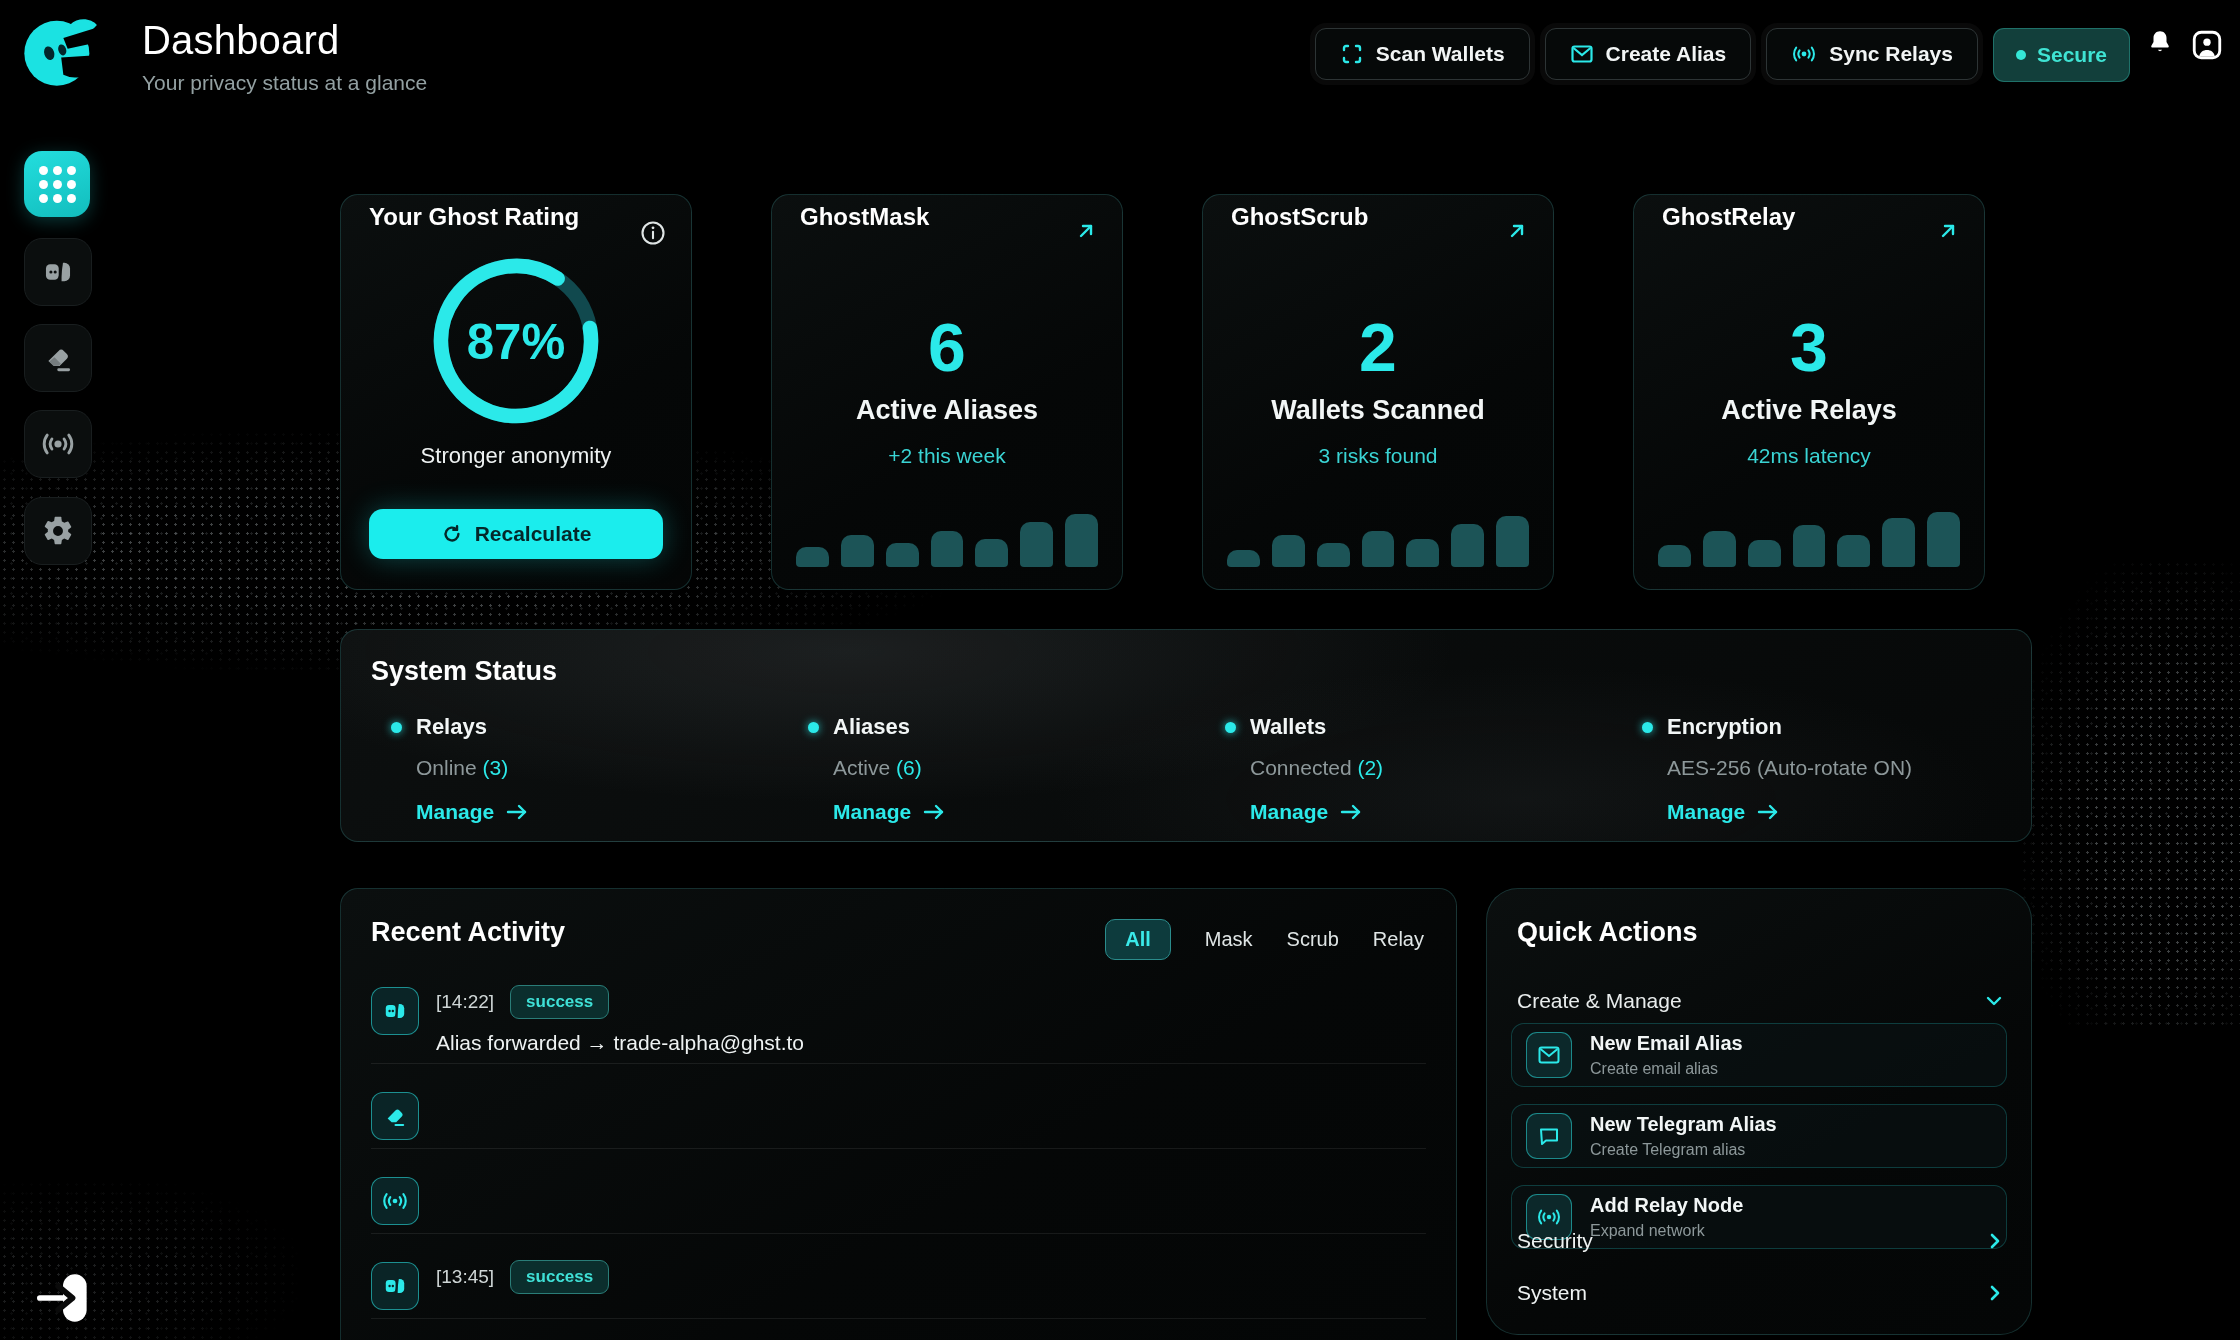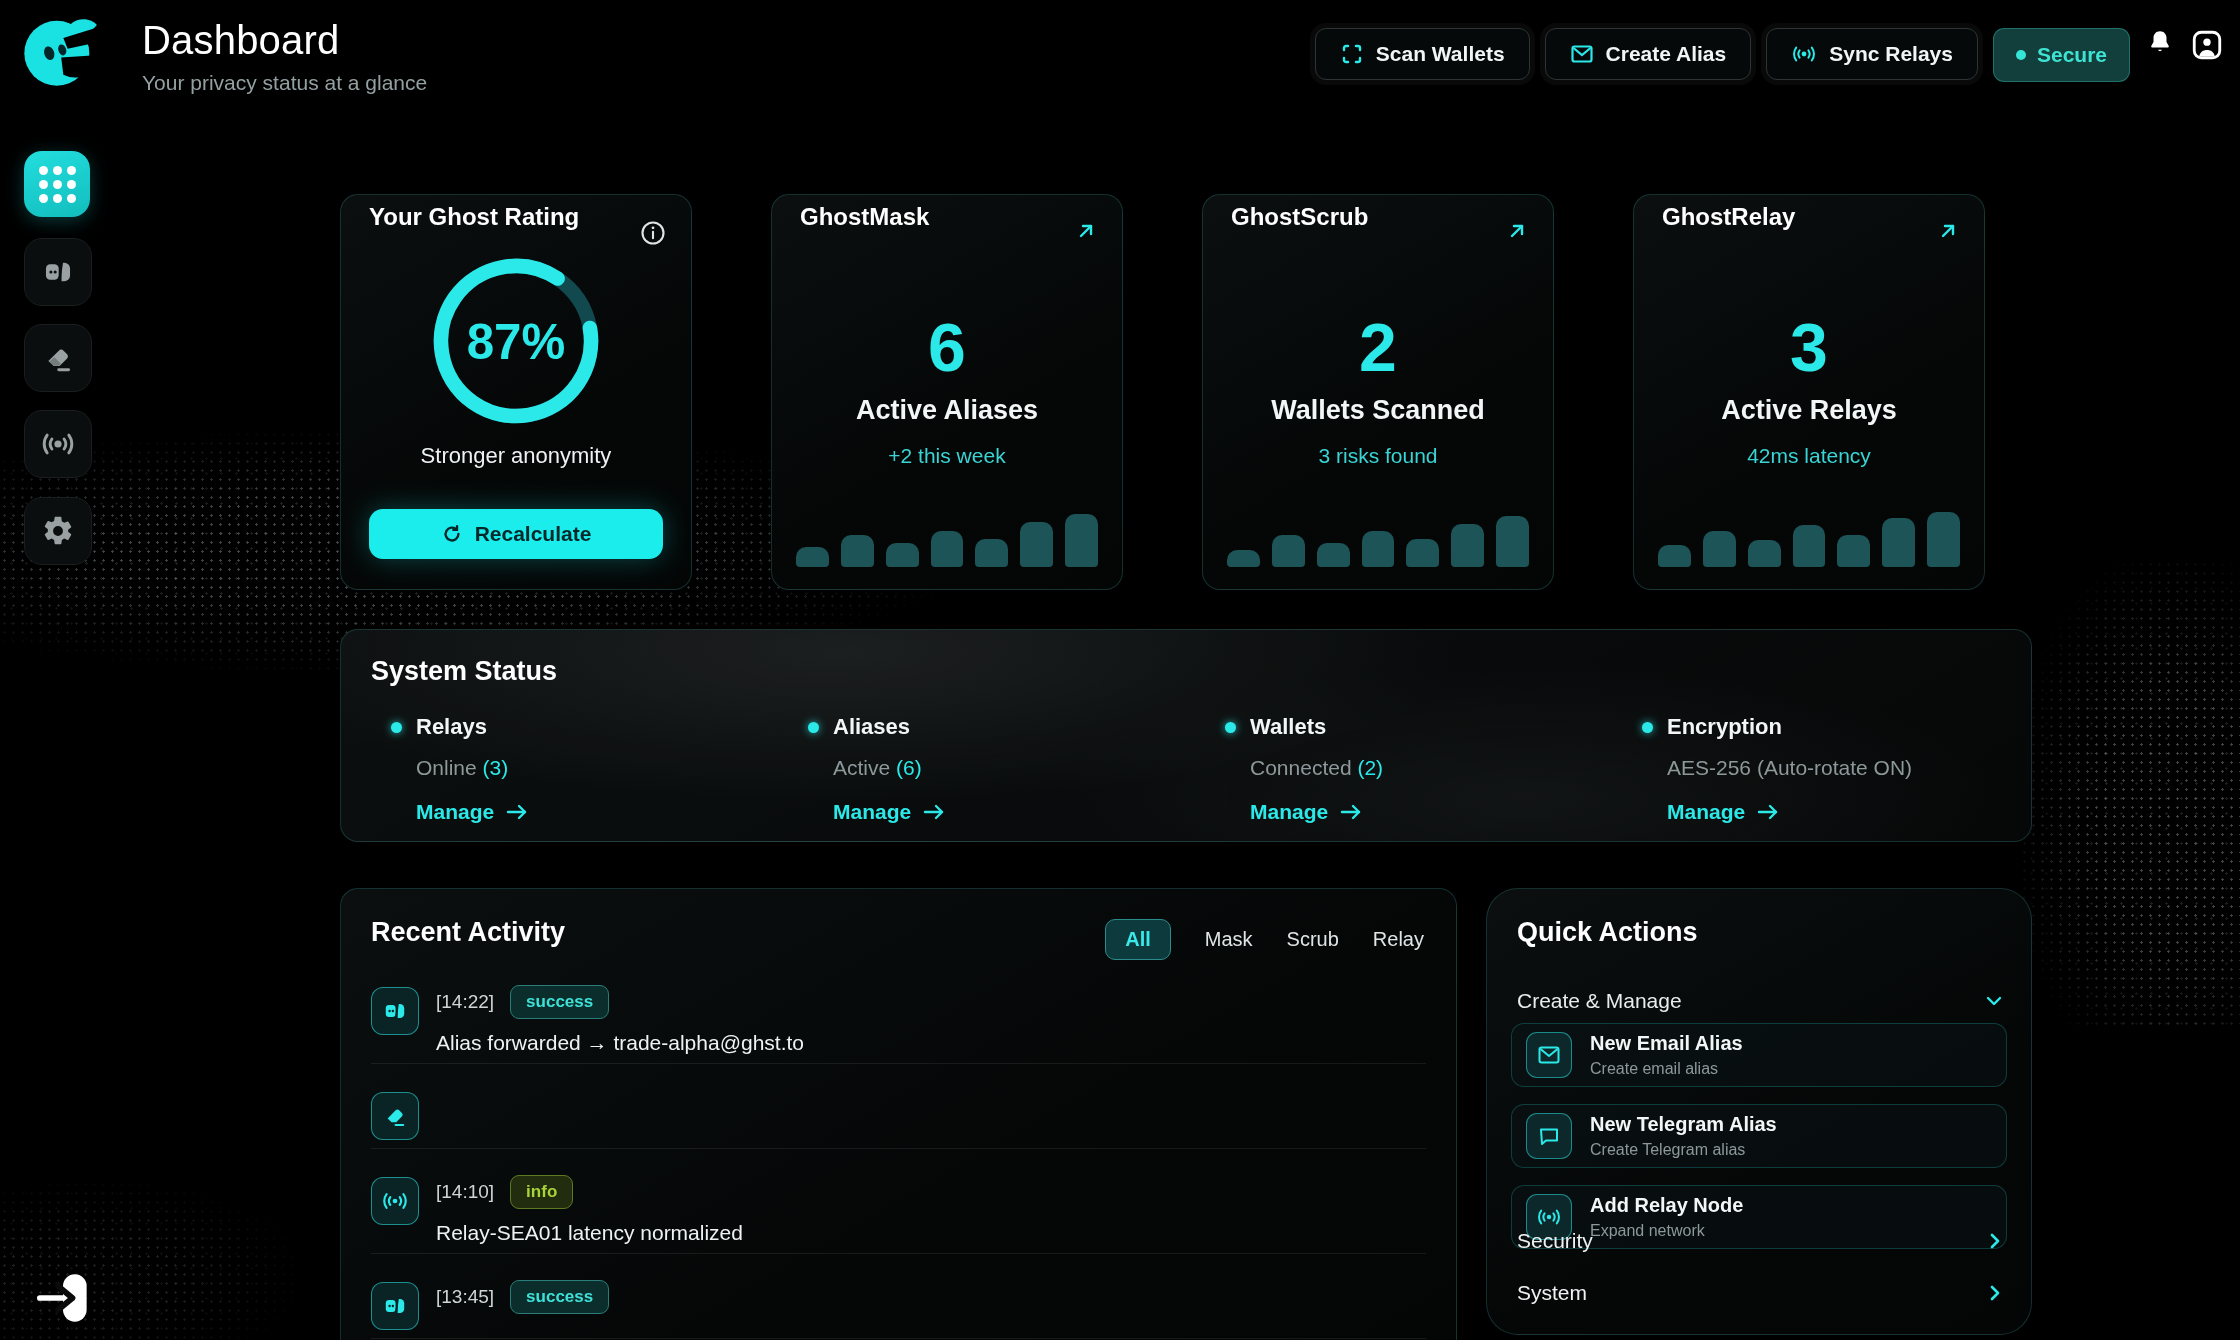--- a/index.html
+++ b/index.html
@@ -521,27 +521,20 @@
     <li class="act-item">
       <span class="act-icon">
         <svg width="28" height="26" viewBox="0 0 26 24" fill="none" stroke="currentColor" stroke-width="2" stroke-linecap="round">
           <circle cx="13" cy="12" r="2.2" fill="currentColor" stroke="none"></circle>
           <path d="M8.6 8.4a6.2 6.2 0 0 0 0 7.2"></path>
             <path d="M17.4 8.4a6.2 6.2 0 0 1 0 7.2"></path>
           <path d="M5.2 5.6a10.5 10.5 0 0 0 0 12.8"></path>
             <path d="M20.8 5.6a10.5 10.5 0 0 1 0 12.8"></path>
         </svg>
       </span>
-      <div class="act-body">
-        <div class="meta">
-          <span class="act-time">[14:10]</span>
-          <span class="badge info">info</span>
-        </div>
-        <div class="act-text">Relay-SEA01 latency normalized</div>
-      </div>
     </li>
 
     <li class="act-item">
       <span class="act-icon">
         <svg width="26" height="26" viewBox="0 0 24 24" fill="currentColor">
           <rect x="3.5" y="6.5" width="9" height="11" rx="3"></rect>
           <path d="M14.5 5.5h2a4 4 0 0 1 4 4v5a4 4 0 0 1-4 4h-2z"></path>
           <circle cx="7" cy="12" r="1.1" fill="#0a2426"></circle>
             <circle cx="10" cy="12" r="1.1" fill="#0a2426"></circle>
           <rect x="13" y="4" width="1.6" height="16" fill="#0a2426" transform="rotate(8 13.8 12)"></rect>

